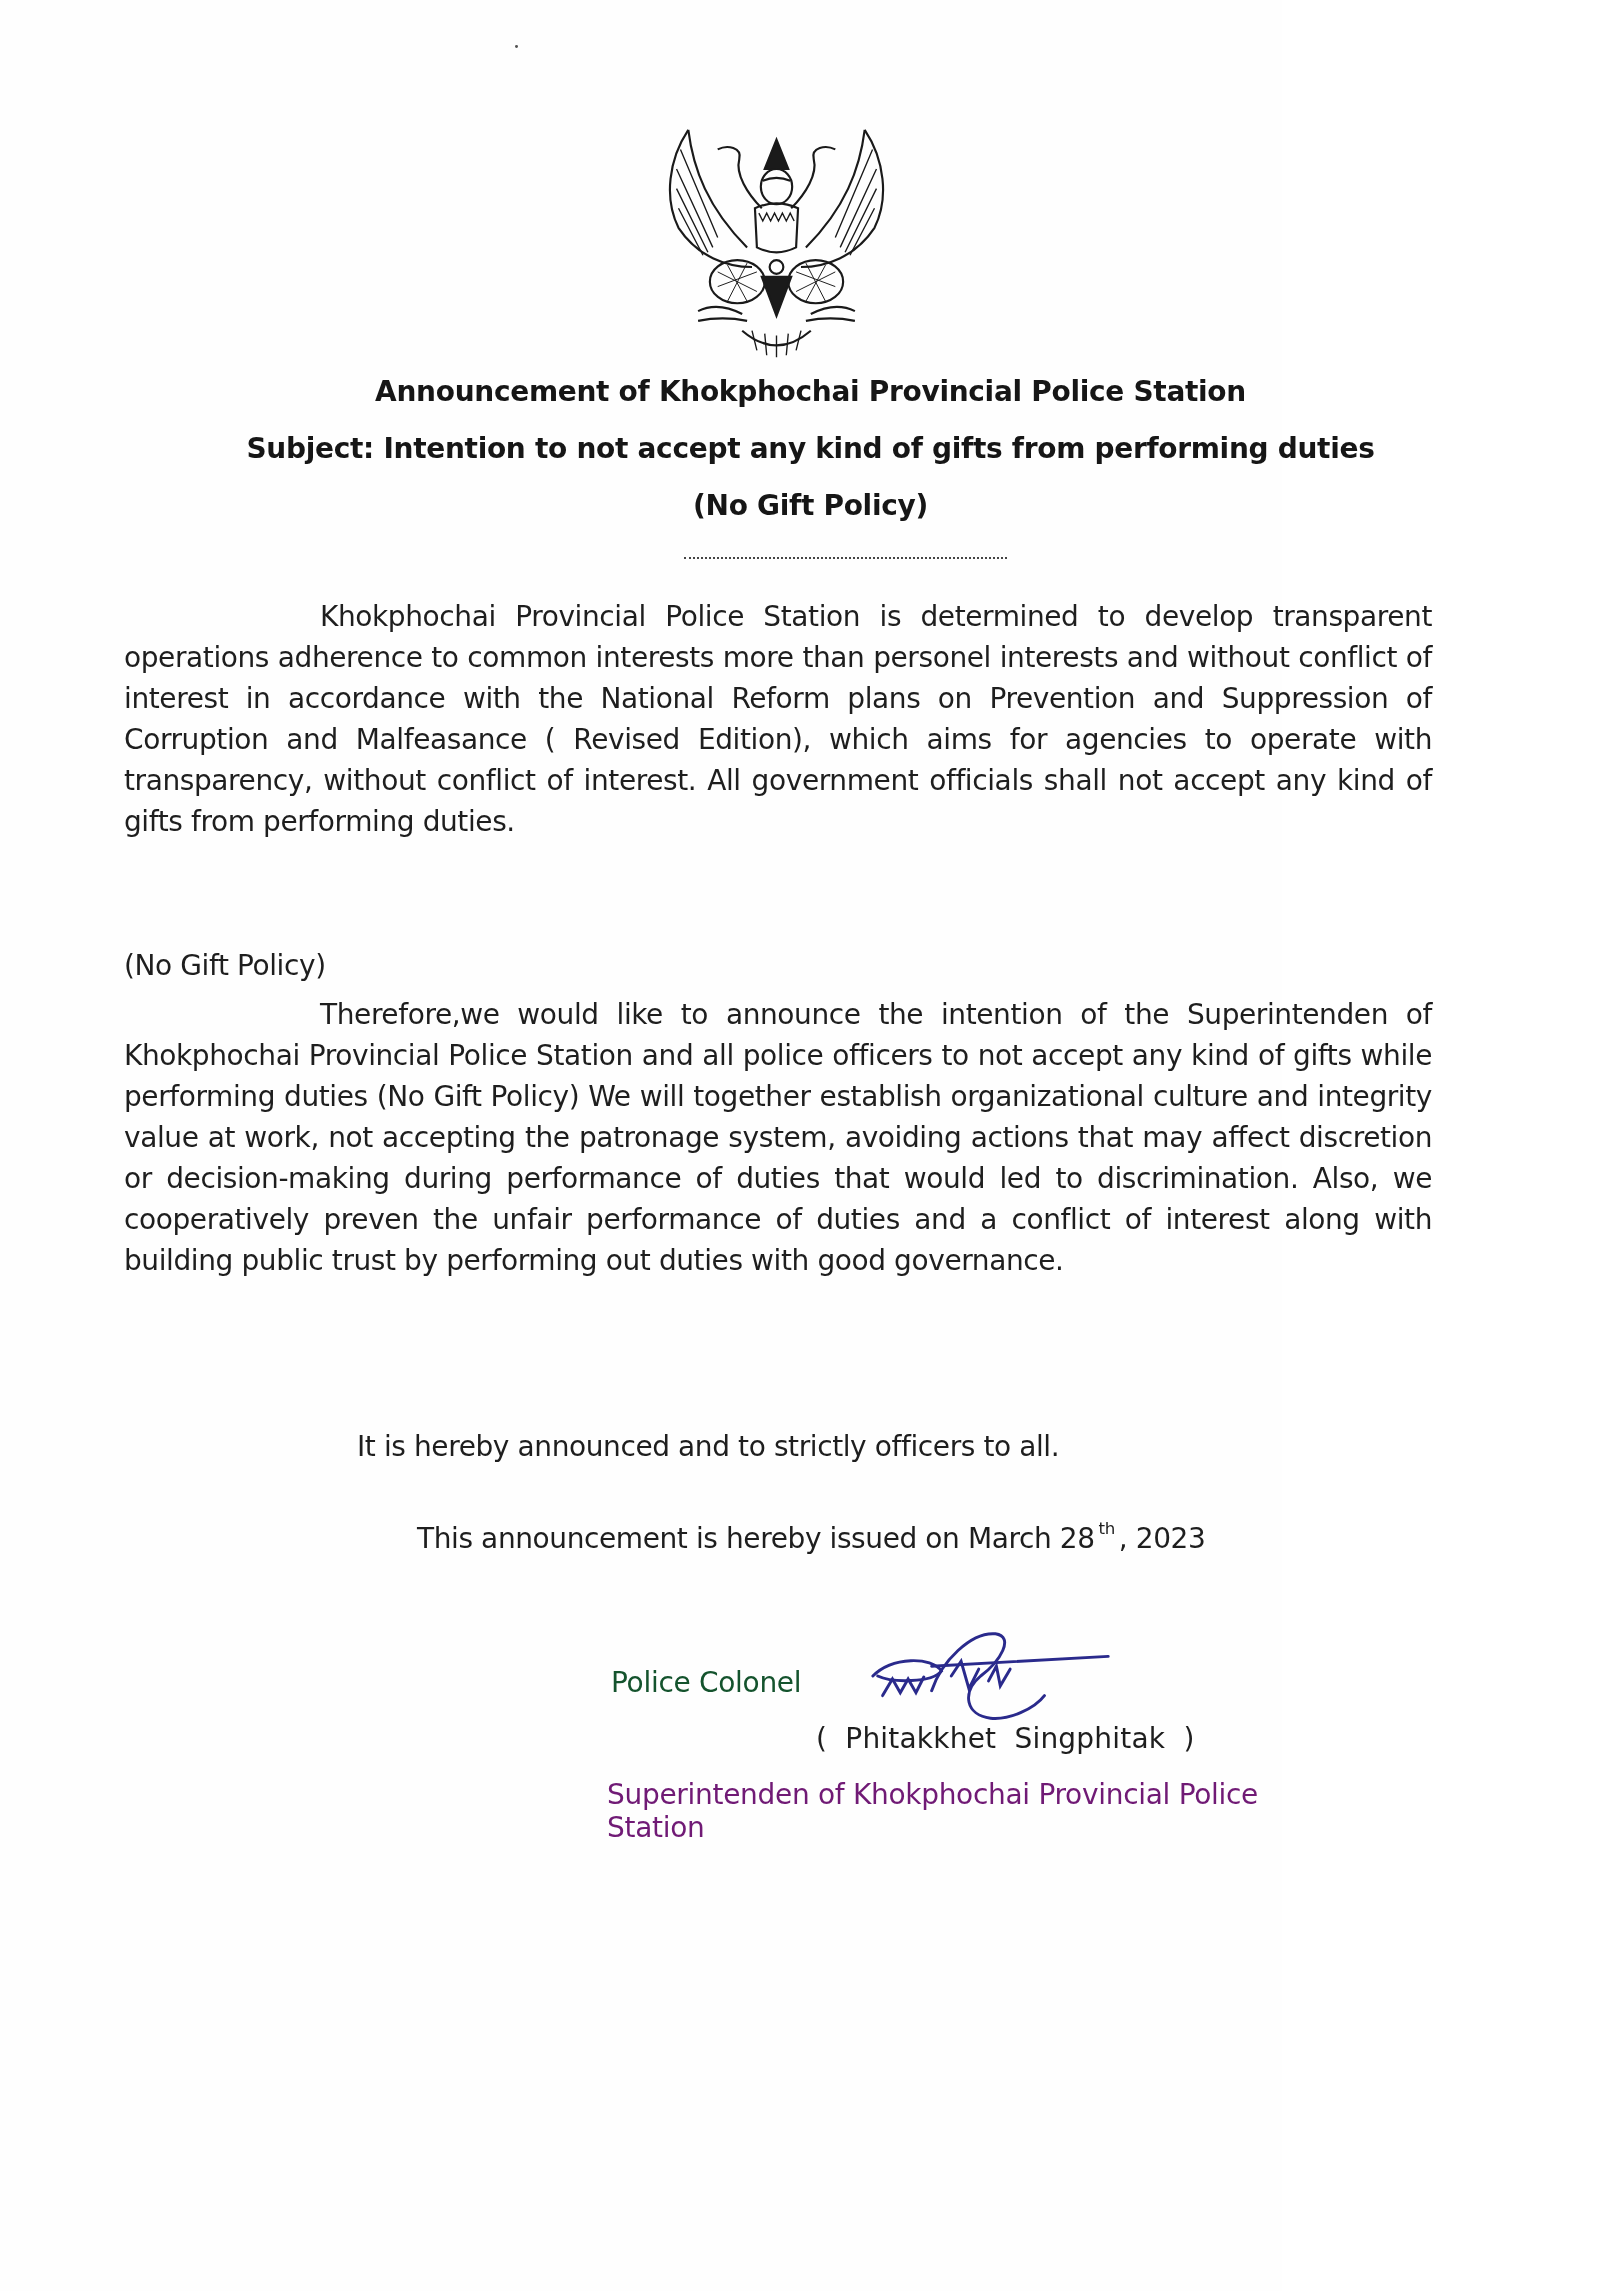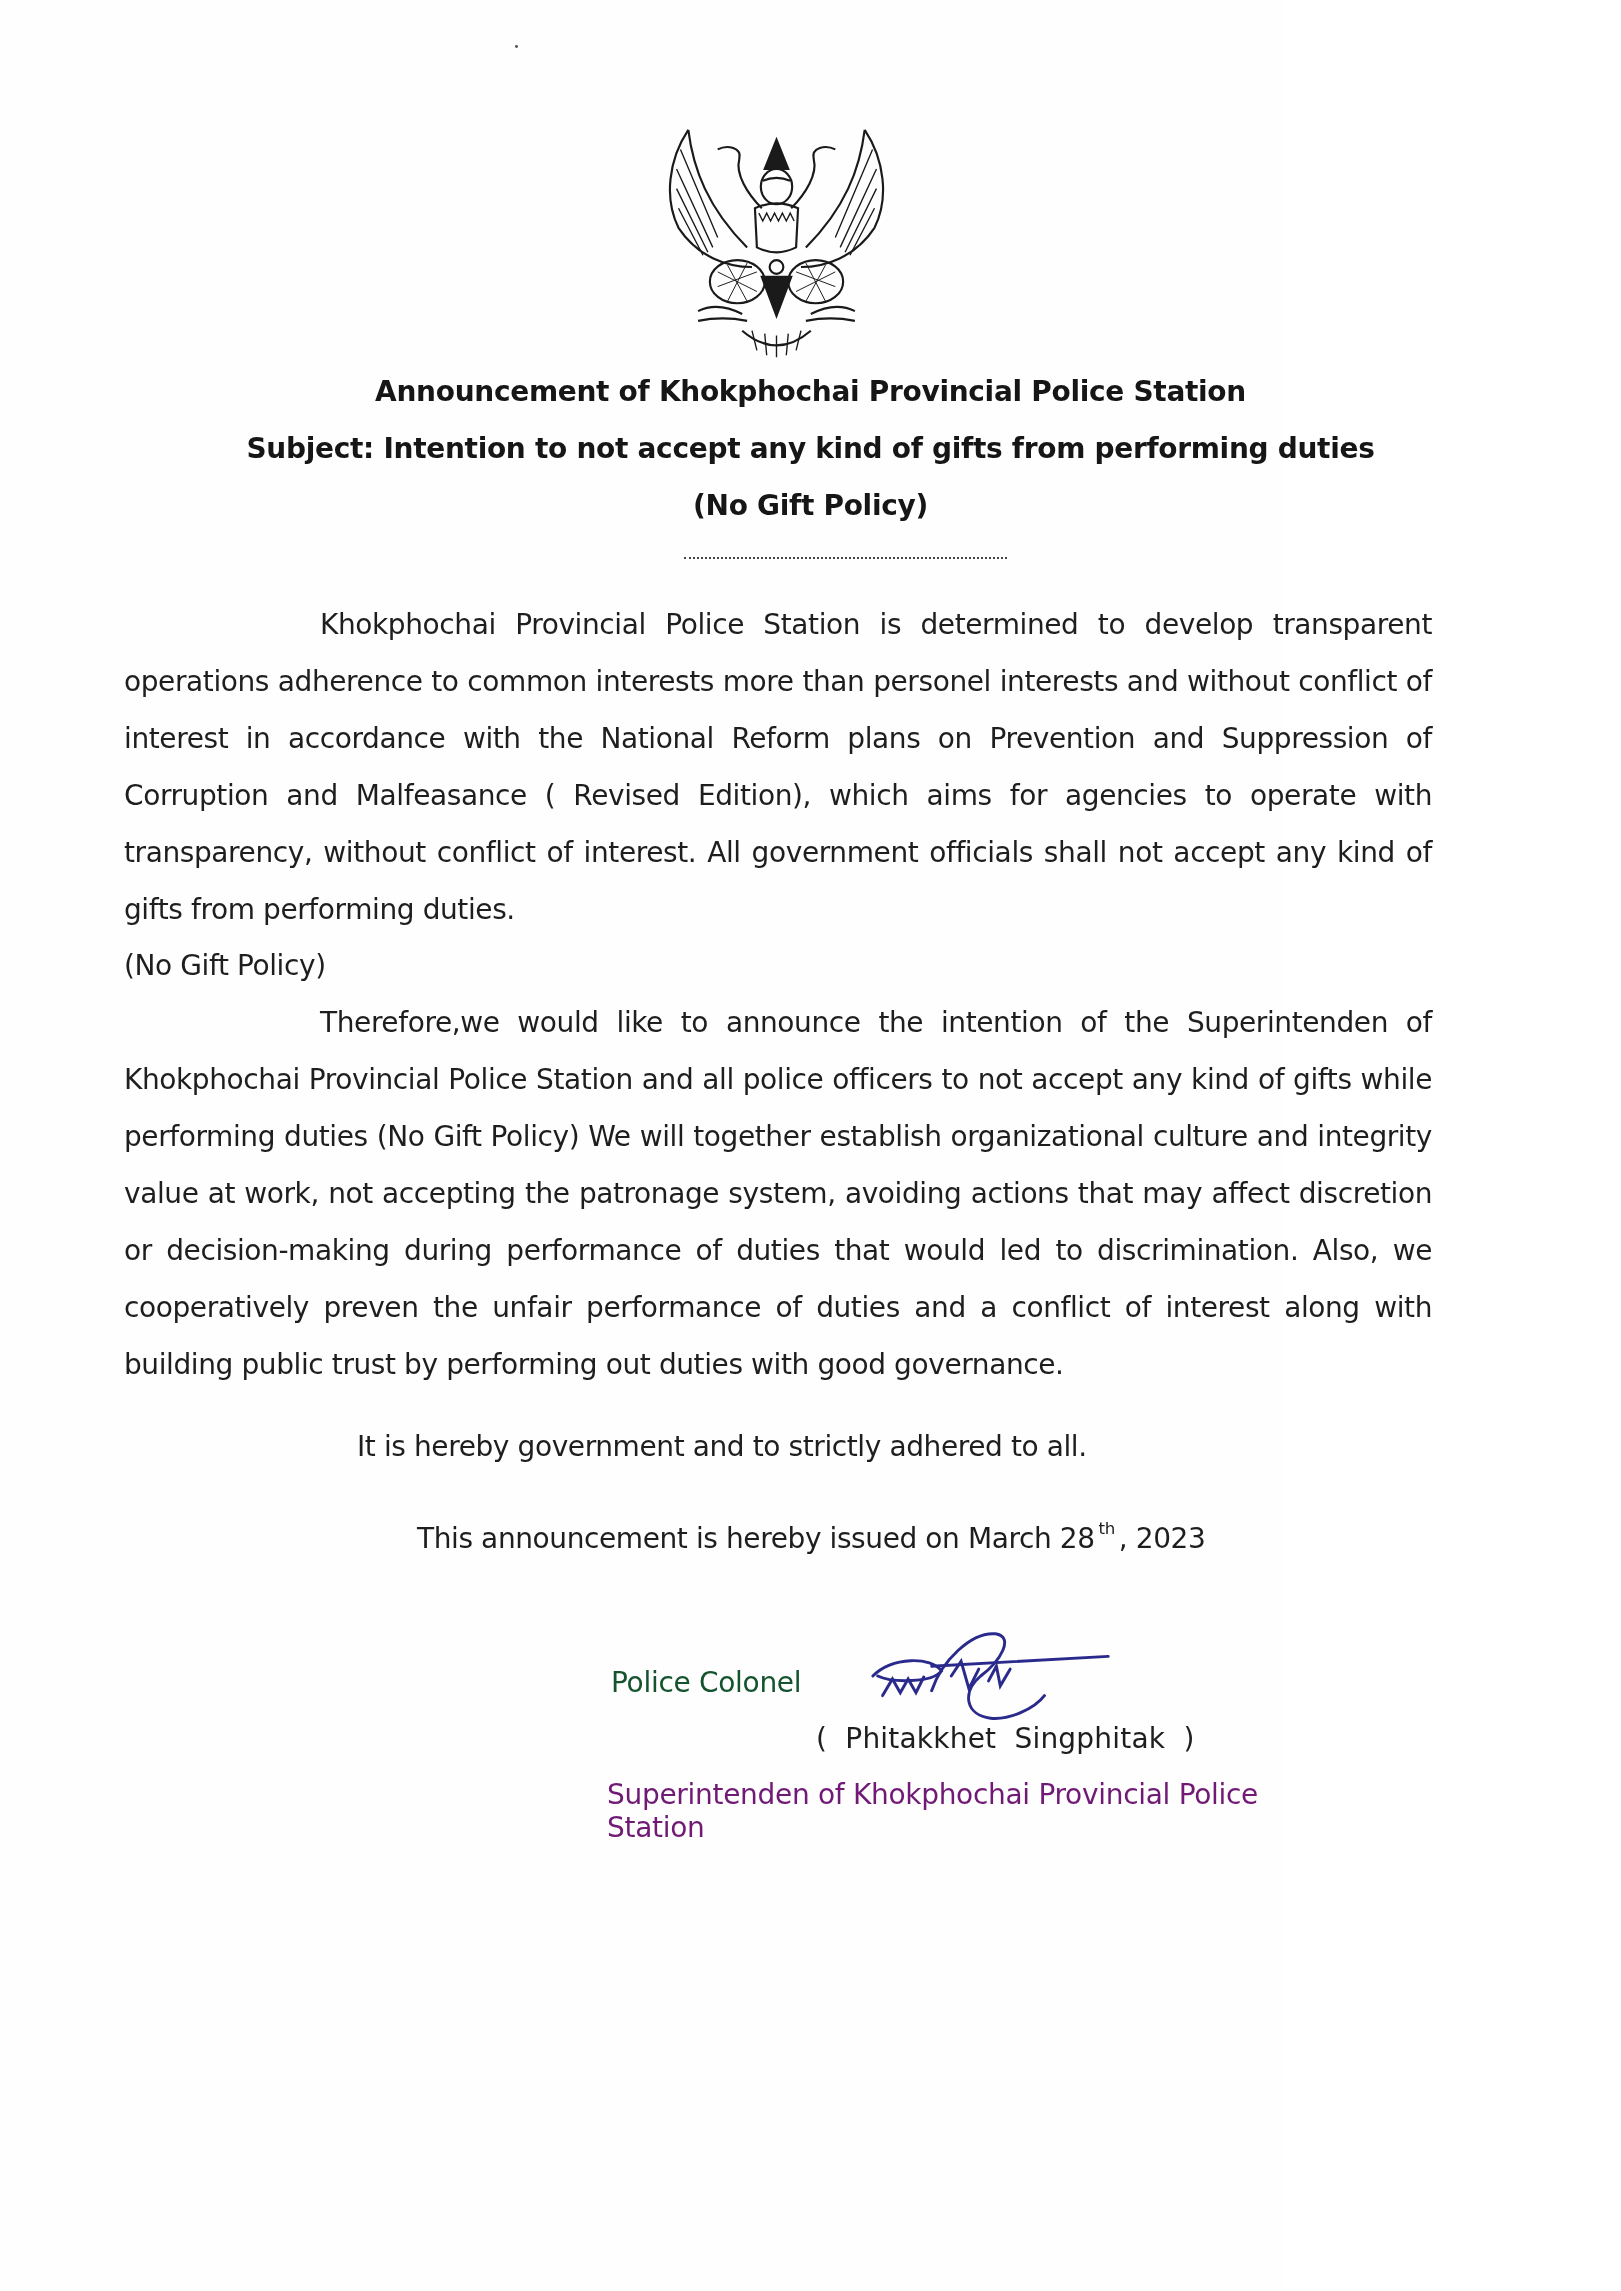--- a/index.html
+++ b/index.html
@@ -5,21 +5,21 @@
   html, body { margin: 0; padding: 0; background: #ffffff; }
   body { width: 1621px; height: 2292px; position: relative; overflow: hidden;
          font-family: "DejaVu Sans", "Liberation Sans", sans-serif; color: #1a1a1a; }
   .page { position: absolute; left: 0; top: 0; width: 1282px; height: 2292px; background: #fefefe; }
   .emblem { position: absolute; left: 649px; top: 120px; width: 255px; height: 245px; }
   .heading { position: absolute; left: 0; width: 1621px; text-align: center; font-size: 28px; font-weight: bold; color: #161616; letter-spacing: -0.3px; }
   .h1 { top: 375px; }
   .h2 { top: 432px; text-align: center; }
   .h3 { top: 489px; }
   .dots { position: absolute; left: 684px; top: 557px; width: 323px; border-top: 2.9px dotted #444; }
-  .body-text { position: absolute; left: 124px; width: 1308px; font-size: 28px; line-height: 57px; text-align: justify; color: #1e1e1e; letter-spacing: -0.4px; }
+  .body-text { position: absolute; left: 124px; width: 1308px; font-size: 28px; line-height: 41px; text-align: justify; color: #1e1e1e; letter-spacing: -0.4px; }
   .p1 { top: 596px; }
   .indent { text-indent: 196px; }
   .nogift { position: absolute; left: 124px; top: 937px; font-size: 28px; line-height: 57px; color: #1e1e1e; letter-spacing: -0.4px; }
   .p2 { top: 994px; }
   .closing { position: absolute; left: 357px; top: 1430px; font-size: 28px; color: #1e1e1e; letter-spacing: -0.4px; }
   .issued { position: absolute; left: 417px; top: 1518px; font-size: 28px; color: #1e1e1e; letter-spacing: -0.4px; }
   .issued sup { font-size: 16.7px; vertical-align: 13.7px; margin: 0 3.9px; }
   .rank { position: absolute; left: 611px; top: 1666px; font-size: 28px; color: #14532d; letter-spacing: -0.3px; }
   .sig { position: absolute; left: 863px; top: 1622px; width: 255px; height: 108px; }
   .name { position: absolute; left: 816px; top: 1722px; font-size: 28px; color: #1e1e1e; letter-spacing: 0.2px; white-space: pre; }
@@ -71,21 +71,21 @@
 
   <div class="heading h1">Announcement of Khokphochai Provincial Police Station</div>
   <div class="heading h2">Subject: Intention to not accept any kind of gifts from performing duties</div>
   <div class="heading h3">(No Gift Policy)</div>
   <div class="dots"></div>
 
   <div class="body-text p1 indent">Khokphochai Provincial Police Station is determined to develop transparent operations adherence to common interests more than personel interests and without conflict of interest in accordance with the National Reform plans on Prevention and Suppression of Corruption and Malfeasance ( Revised Edition), which aims for agencies to operate with transparency, without conflict of interest. All government officials shall not accept any kind of gifts from performing duties.</div>
   <div class="nogift">(No Gift Policy)</div>
   <div class="body-text p2 indent">Therefore,we would like to announce the intention of the Superintenden of Khokphochai Provincial Police Station and all police officers to not accept any kind of gifts while performing duties (No Gift Policy) We will together establish organizational culture and integrity value at work, not accepting the patronage system, avoiding actions that may affect discretion or decision-making during performance of duties that would led to discrimination. Also, we cooperatively preven the unfair performance of duties and a conflict of interest along with building public trust by performing out duties with good governance.</div>
 
-  <div class="closing">It is hereby government and to strictly adhered to all.</div>
+  <div class="closing">It is hereby announced and to strictly officers to all.</div>
   <div class="issued">
     <span>This announcement is hereby issued on March 28</span><sup>th</sup><span>, 2023</span>
   </div>
 
   <div class="rank">Police Colonel</div>
   <svg class="sig" viewBox="0 0 260 110">
     <g fill="none" stroke="#2a2a8c" stroke-width="3" stroke-linecap="round">
       <path d="M10 55 C 30 35, 70 35, 80 50 C 70 62, 30 62, 15 55"></path>
       <path d="M20 75 L 30 58 L 38 72 L 46 58 L 54 72 L 62 56"></path>
       <path d="M70 70 C 80 40, 110 10, 135 12 C 155 15, 140 40, 120 55 C 100 72, 105 95, 130 98 C 150 100, 175 88, 185 75"></path>

